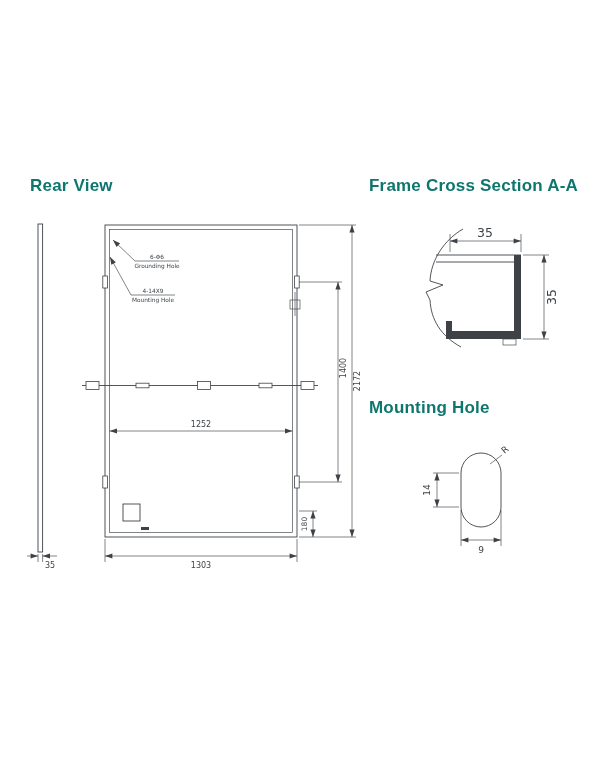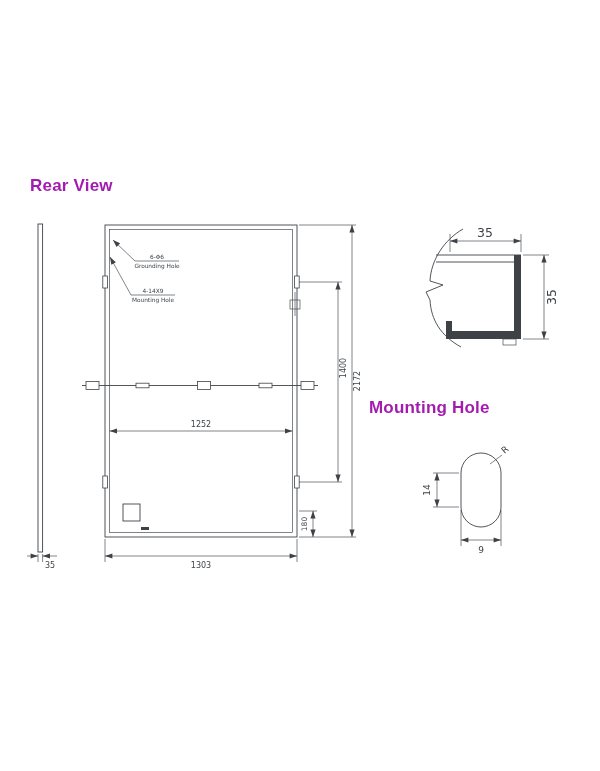--- a/index.html
+++ b/index.html
@@ -1,18 +1,18 @@
 <!DOCTYPE html>
 <html><head>
 <meta charset="utf-8">
 <style>
   html,body{margin:0;padding:0;}
   body{background:#ffffff;font-family:"Liberation Sans","DejaVu Sans",sans-serif;}
   .stage{position:relative;width:600px;height:771px;background:#ffffff;overflow:hidden;}
-  .heading{position:absolute;font-size:17px;font-weight:700;color:#a21caf;letter-spacing:.2px;white-space:nowrap;}
+  .heading{position:absolute;font-size:17px;font-weight:700;color:#0f766e;letter-spacing:.2px;white-space:nowrap;}
   #h-rear{left:30px;top:176px;}
   #h-frame{left:369px;top:176px;}
   #h-mount{left:369px;top:398px;}
   svg{position:absolute;left:0;top:0;}
   svg .ln{stroke:#3e4247;fill:none;stroke-width:0.9;}
   svg .thin{stroke-width:0.65;}
   svg .fillc{fill:#3e4247;stroke:none;}
   svg .wht{fill:#ffffff;stroke:#3e4247;stroke-width:0.8;}
   svg text{font-family:"DejaVu Sans",sans-serif;fill:#3e4247;}
   .t-call{font-size:5.8px;}
@@ -20,20 +20,21 @@
   .t-dim-sm{font-size:7.5px;}
   .t-dim-md{font-size:9px;}
   .t-dim-lg{font-size:12.5px;}
 </style>
 </head>
 <body>
 
 <div class="stage">
 
   <div class="heading" id="h-rear">Rear View</div>
+  <div class="heading" id="h-frame">Frame Cross Section A-A</div>
   <div class="heading" id="h-mount">Mounting Hole</div>
 
   <svg width="600" height="771" viewBox="0 0 600 771">
     <defs>
       <marker id="arr" markerWidth="9" markerHeight="7" refX="8.2" refY="3.5" orient="auto-start-reverse" markerUnits="userSpaceOnUse">
         <path d="M0.8,0.9 L8.2,3.5 L0.8,6.1 Z" fill="#3e4247"></path>
       </marker>
     </defs>
 
     <g>

